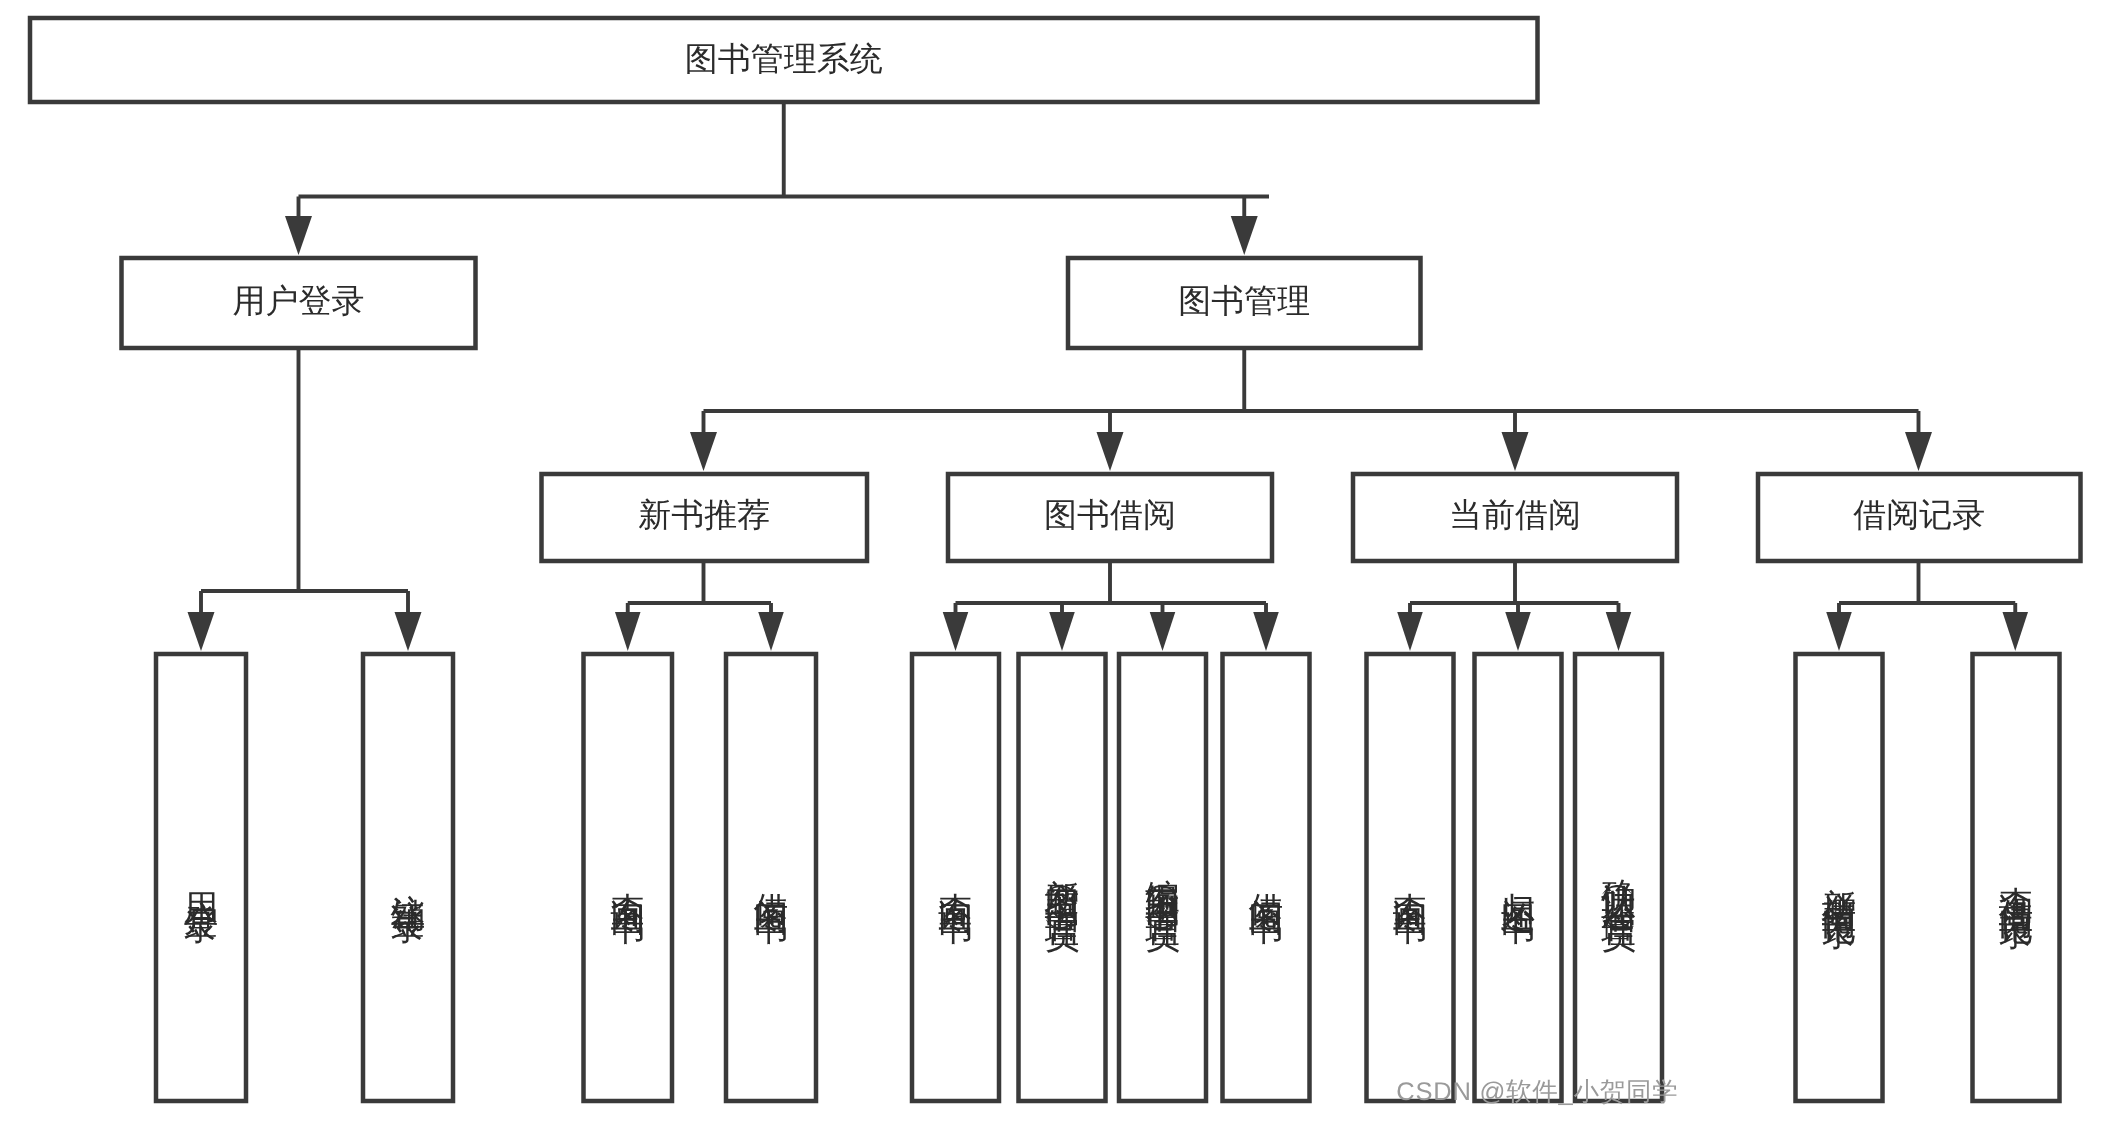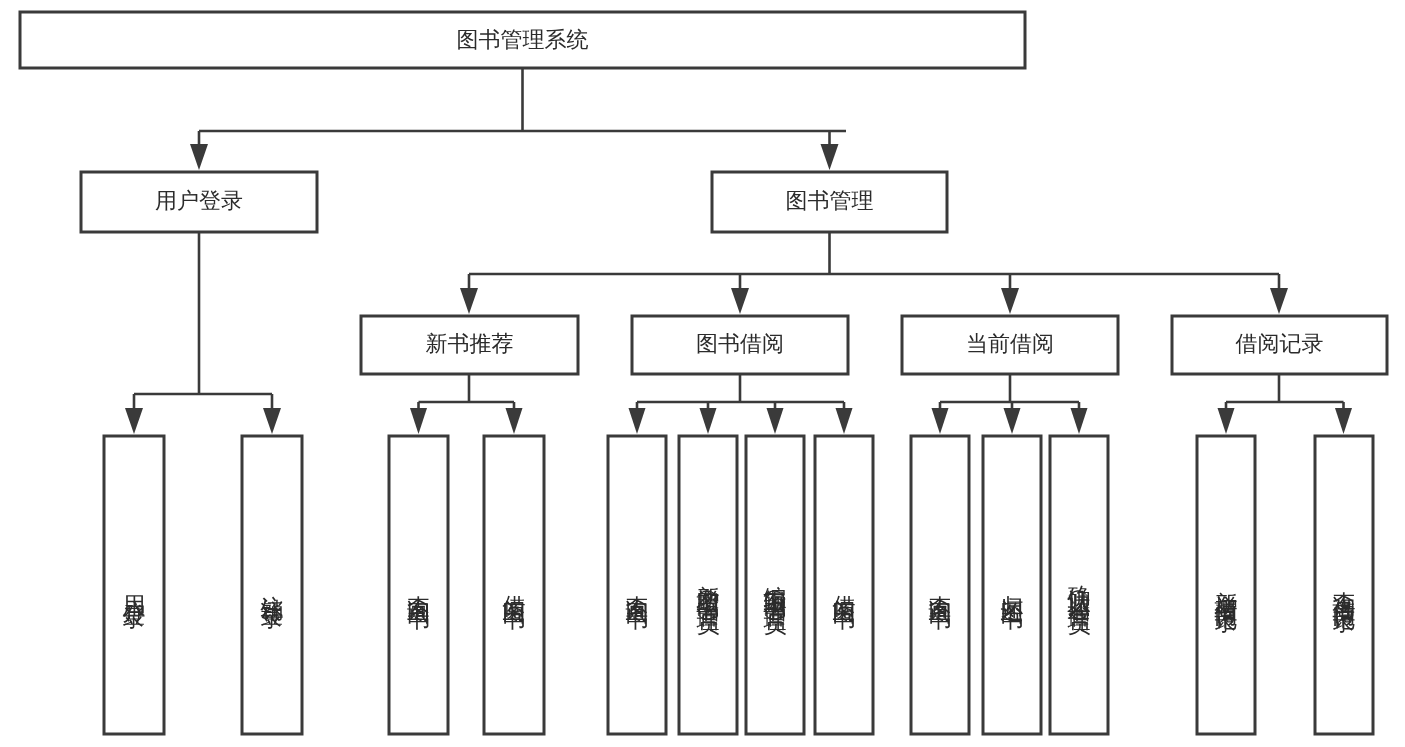--- a/index.html
+++ b/index.html
@@ -211,14 +211,15 @@
   <div class="node-label-v" style="left:608px; top:436px; width:58px; height:298px;">查询图书</div>
   <div class="node-label-v" style="left:679px; top:436px; width:58px; height:298px;">新增图书（管理员）</div>
   <div class="node-label-v" style="left:746px; top:436px; width:58px; height:298px;">编辑图书（管理员）</div>
   <div class="node-label-v" style="left:815px; top:436px; width:58px; height:298px;">借阅图书</div>
   <div class="node-label-v" style="left:911px; top:436px; width:58px; height:298px;">查询图书</div>
   <div class="node-label-v" style="left:983px; top:436px; width:58px; height:298px;">归还图书</div>
   <div class="node-label-v" style="left:1050px; top:436px; width:58px; height:298px;">确认归还（管理员）</div>
   <div class="node-label-v" style="left:1197px; top:436px; width:58px; height:298px;">新增借阅记录</div>
   <div class="node-label-v" style="left:1315px; top:436px; width:58px; height:298px;">查询借阅记录</div>
 
+  <div class="watermark">CSDN @软件_小贺同学</div>
 
 </div>
 
 </body></html>

